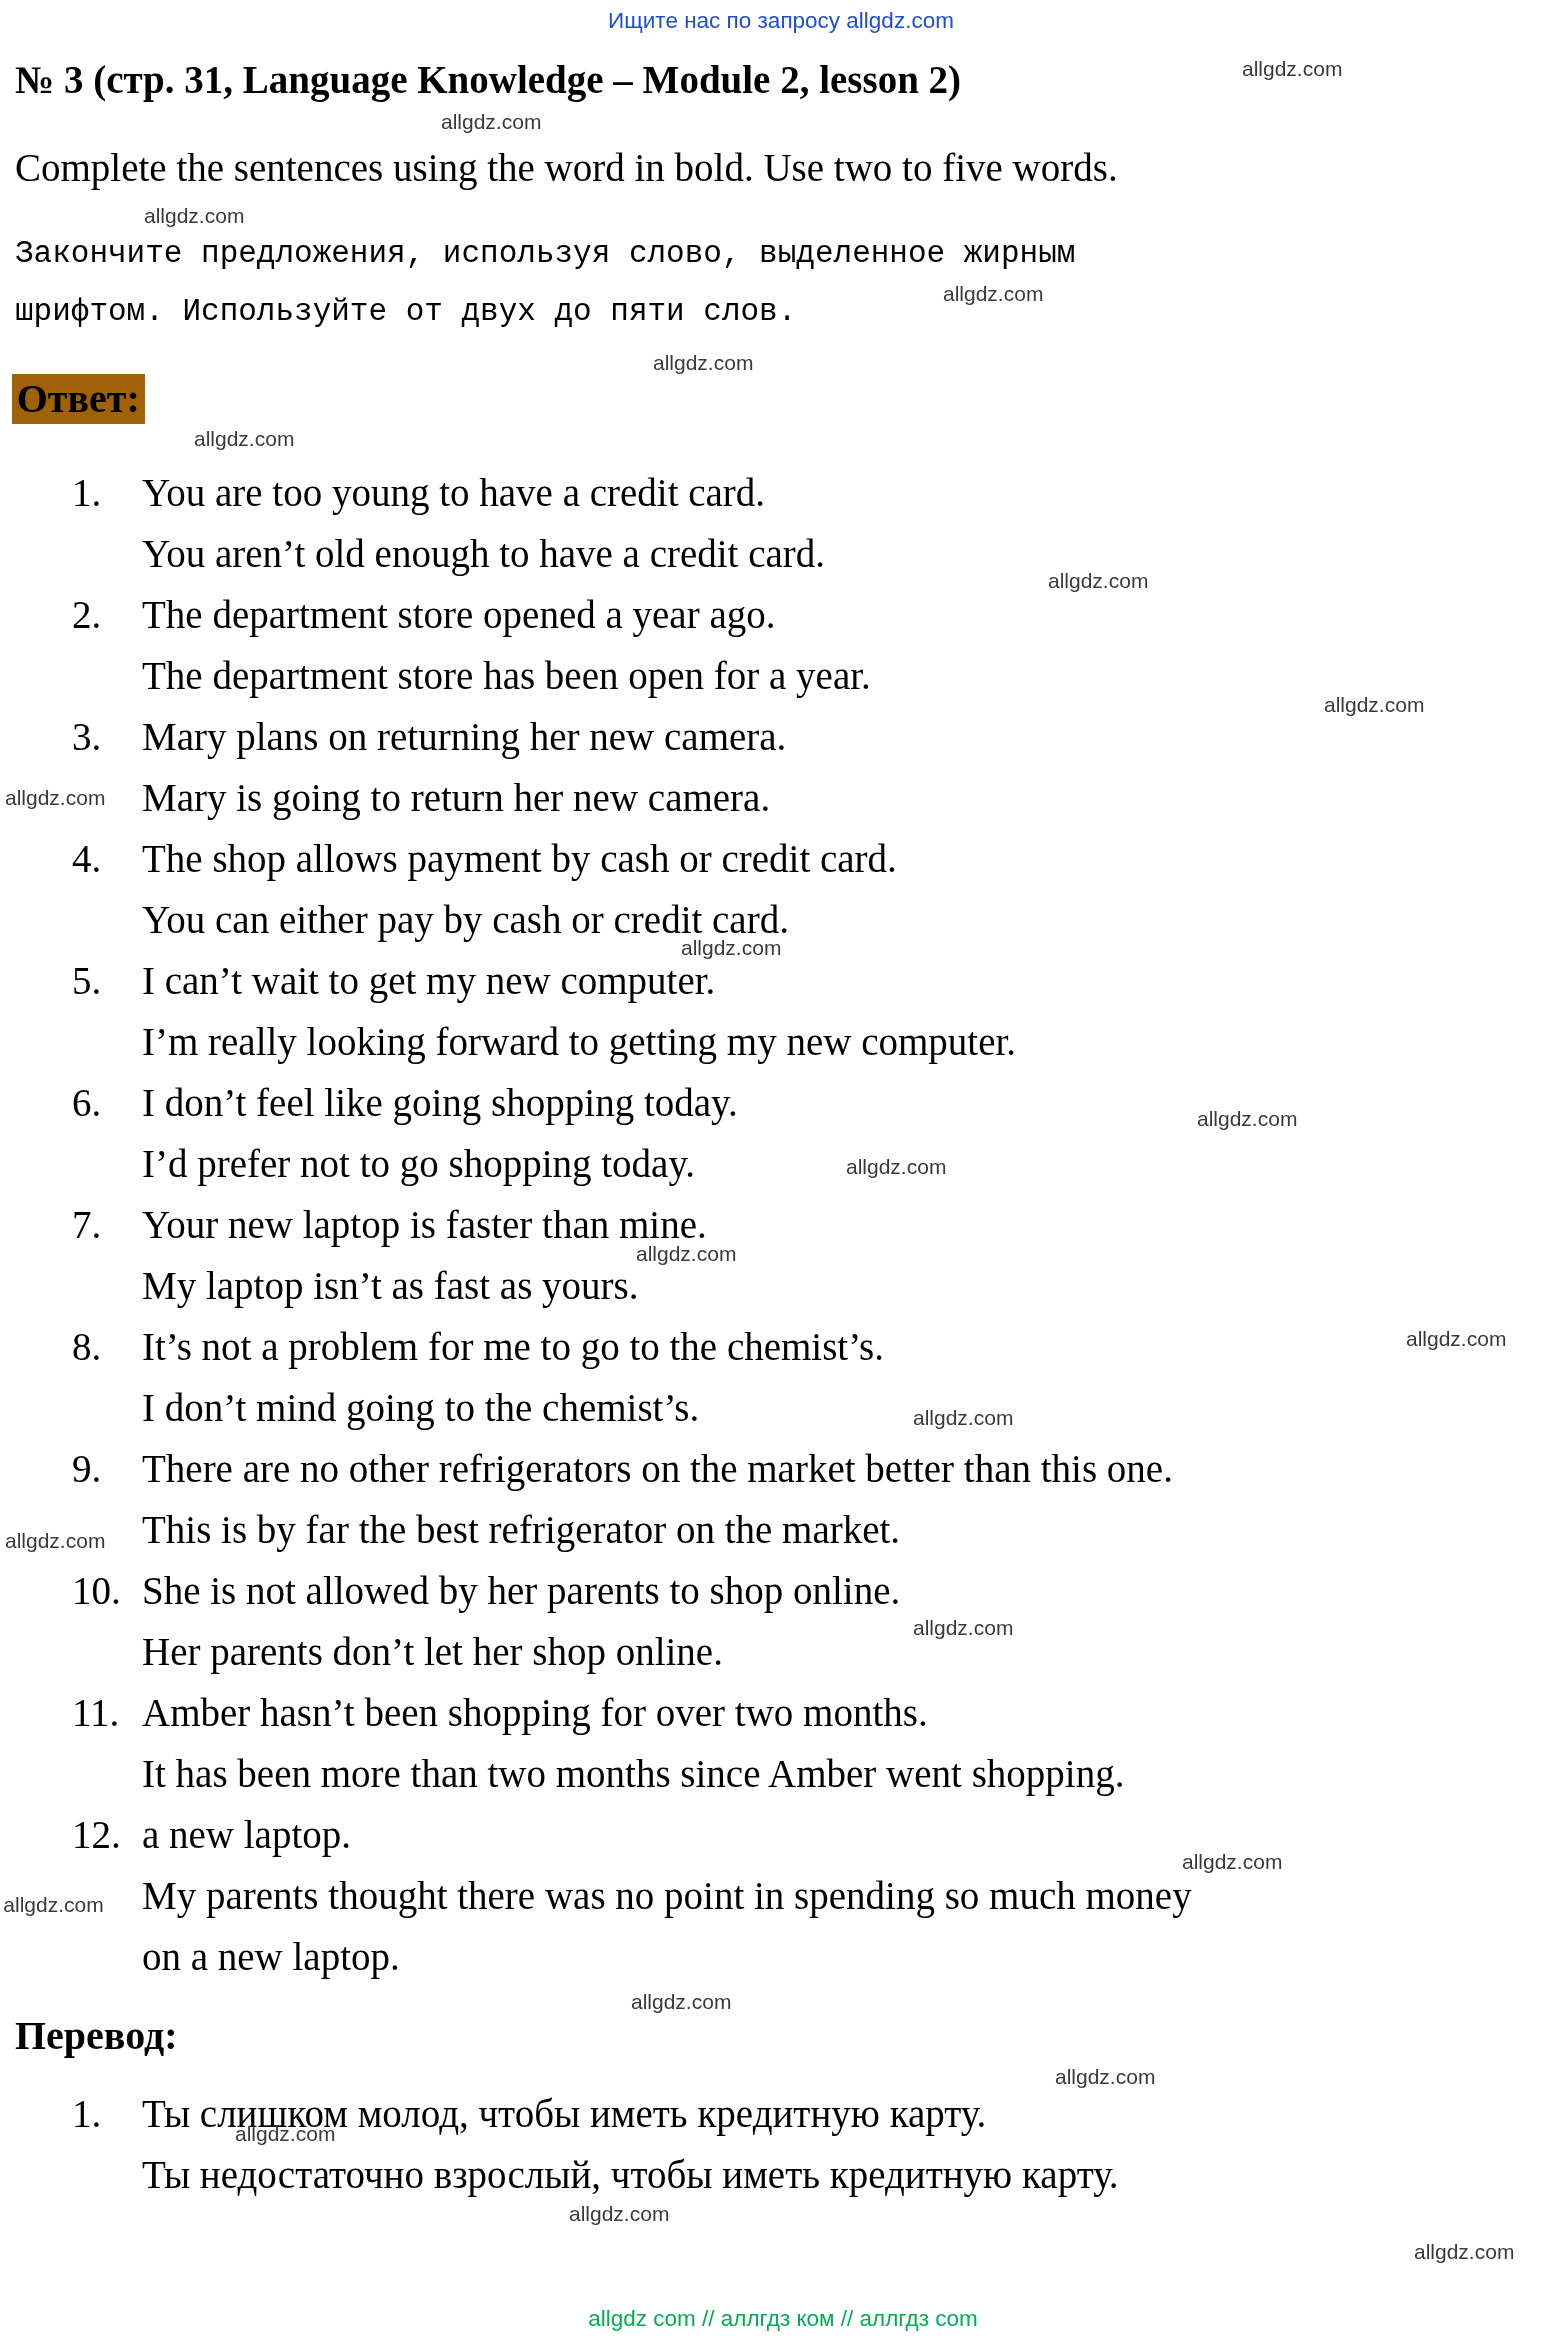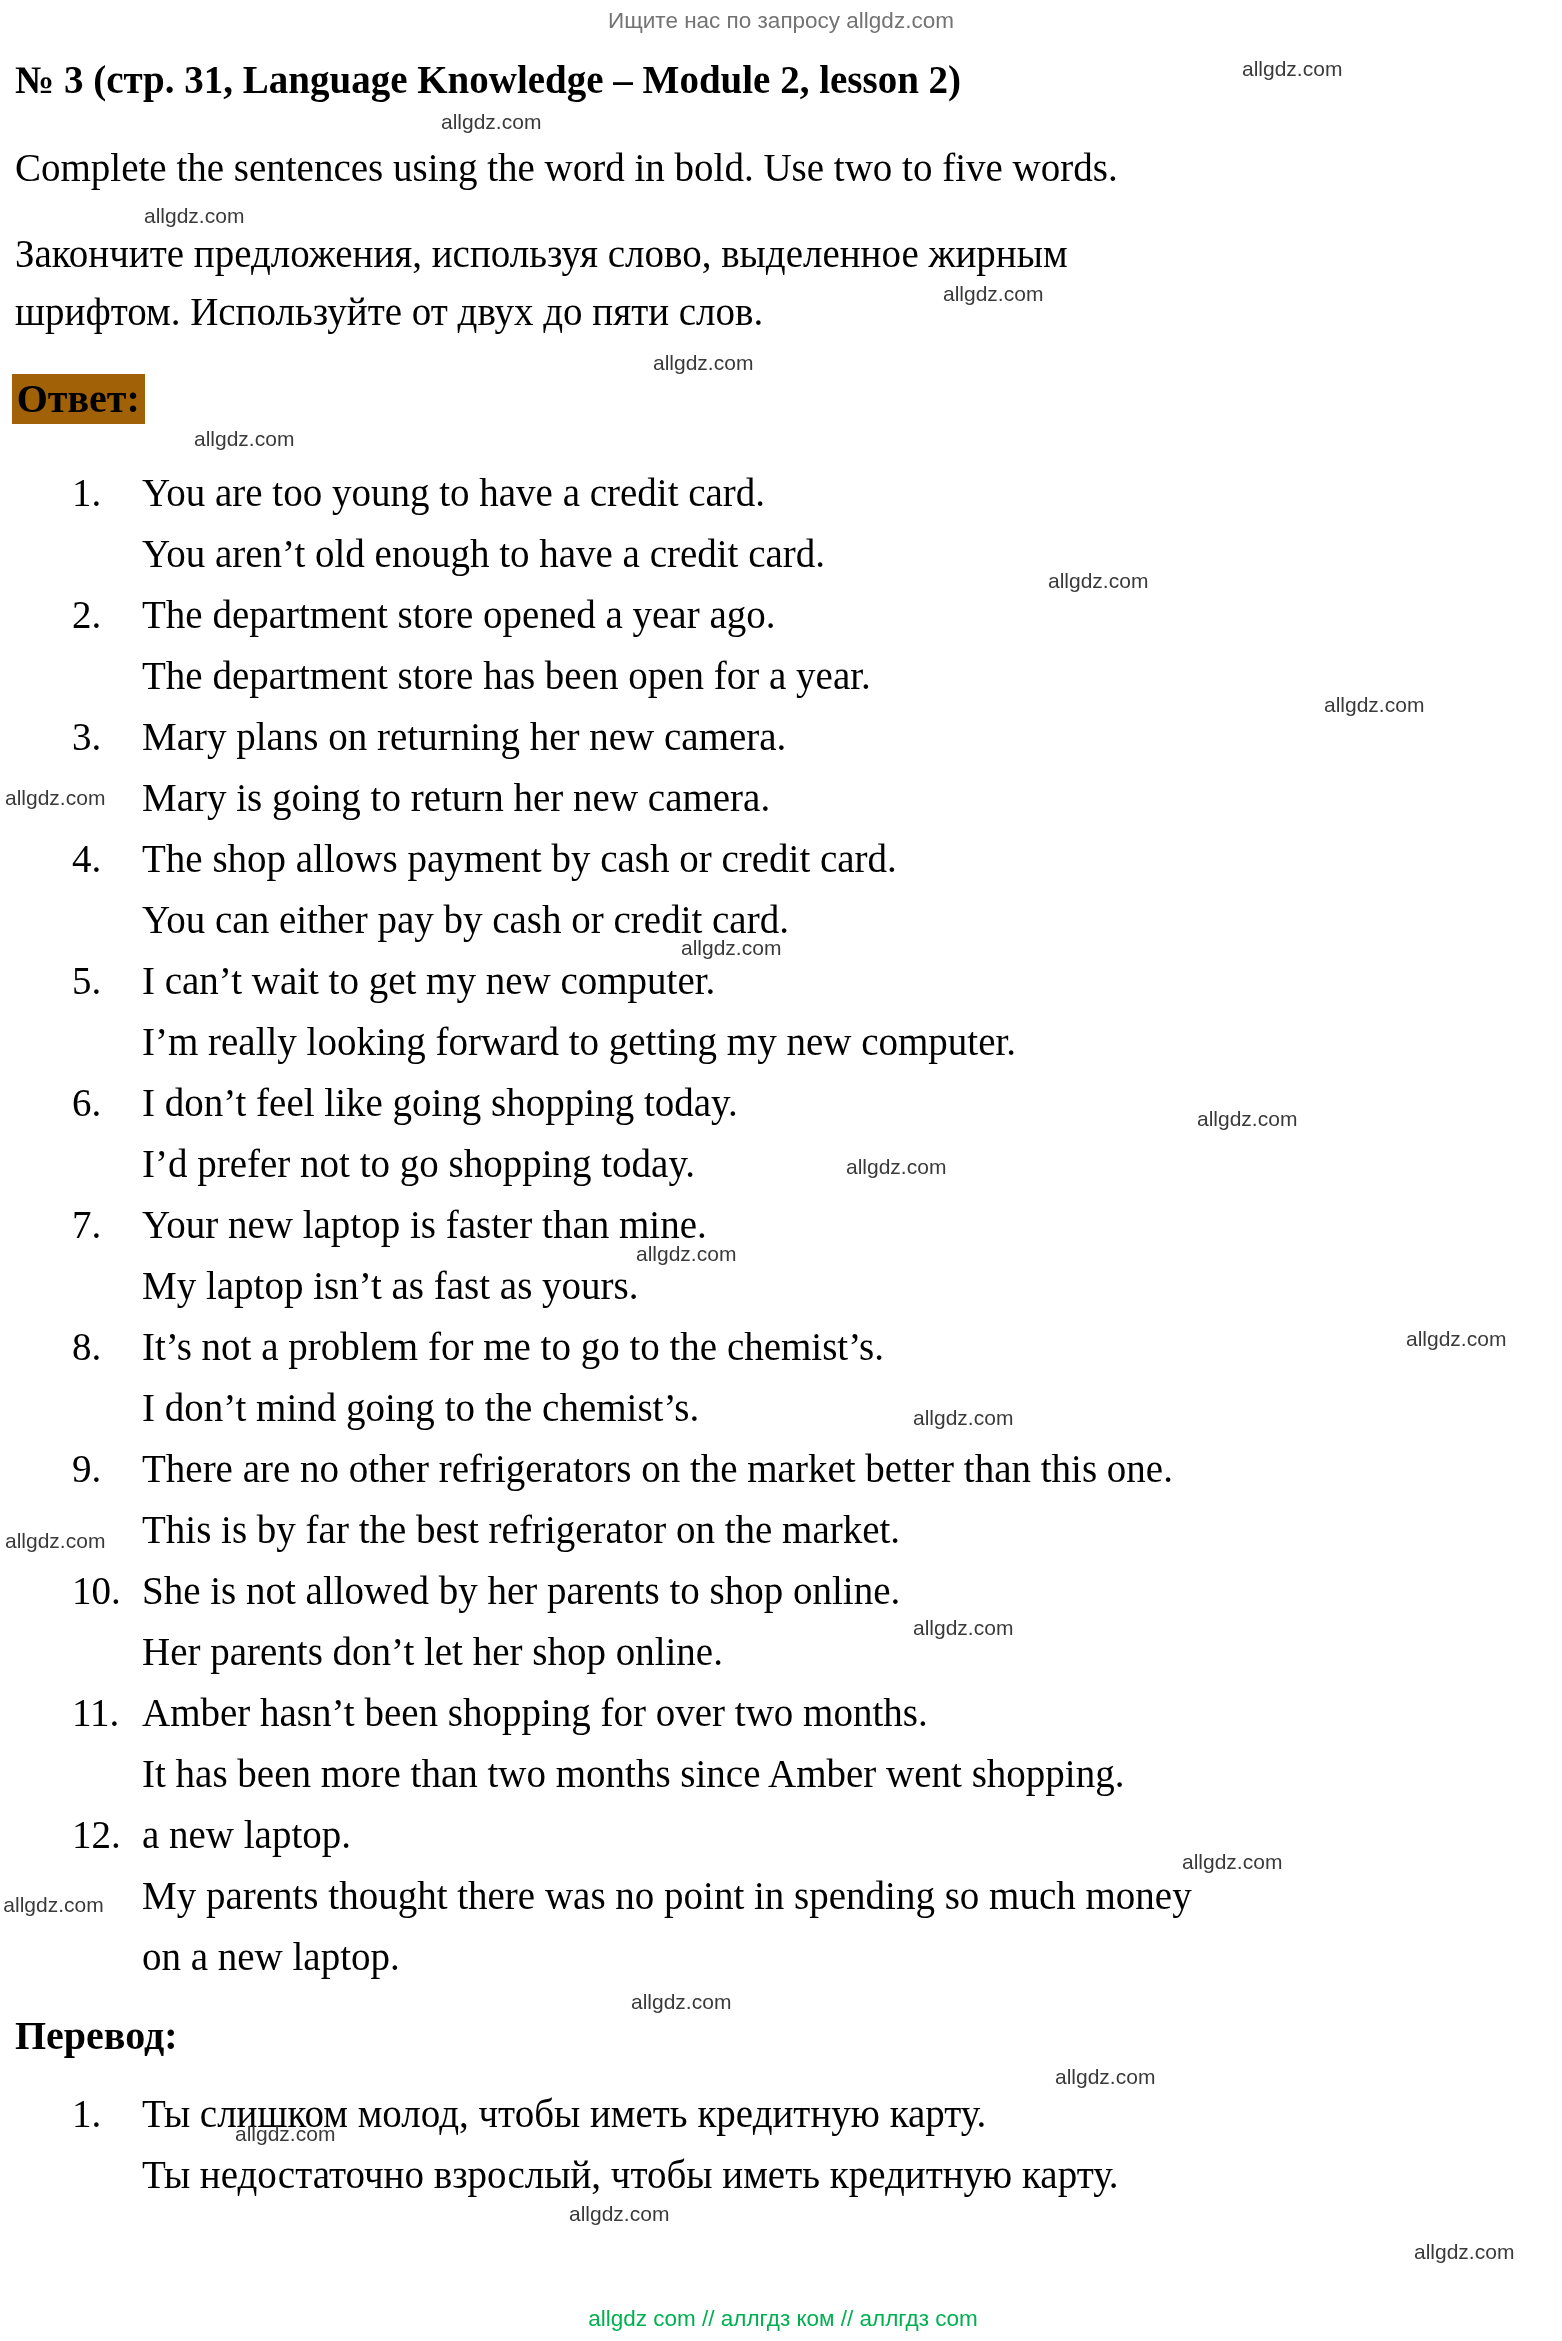--- a/index.html
+++ b/index.html
@@ -10,37 +10,38 @@
     height: 2342px;
     overflow: hidden;
     font-family: "Liberation Serif", serif;
     color: #000000;
   }
   .top-note {
     padding-top: 8.3px;
     text-align: center;
     font-family: "Liberation Sans", sans-serif;
     font-size: 22.5px;
-    color: #737373;
+    color: #1d4ed8;
   }
   .title {
     margin: 22px 0 0 15px;
     font-size: 39px;
     font-weight: bold;
     line-height: 48px;
   }
   .task-en {
     margin: 40px 16px 0 15px;
     font-size: 39px;
     line-height: 48px;
   }
   .task-ru {
     margin: 33px 9px 0 15px;
-    font-size: 39px;
+    font-size: 31px;
     line-height: 58px;
+    font-family: Liberation Mono, monospace;
   }
   .answer-label-row { margin: 33px 0 0 11.7px; }
   .hl {
     display: inline-block;
     background: #a16207;
     font-size: 40px;
     font-weight: bold;
     line-height: 50px;
     padding: 0 5px;
   }

